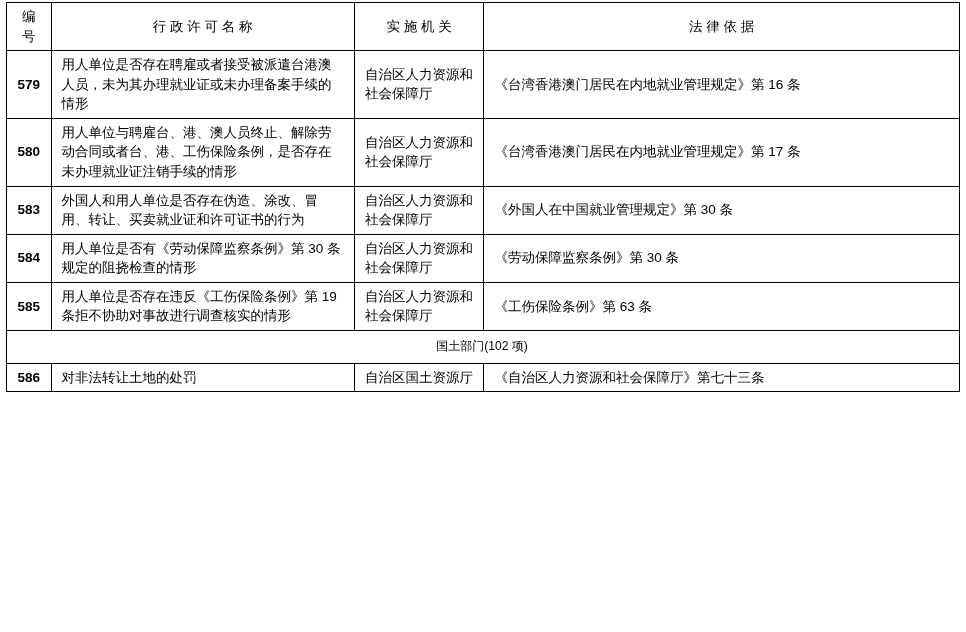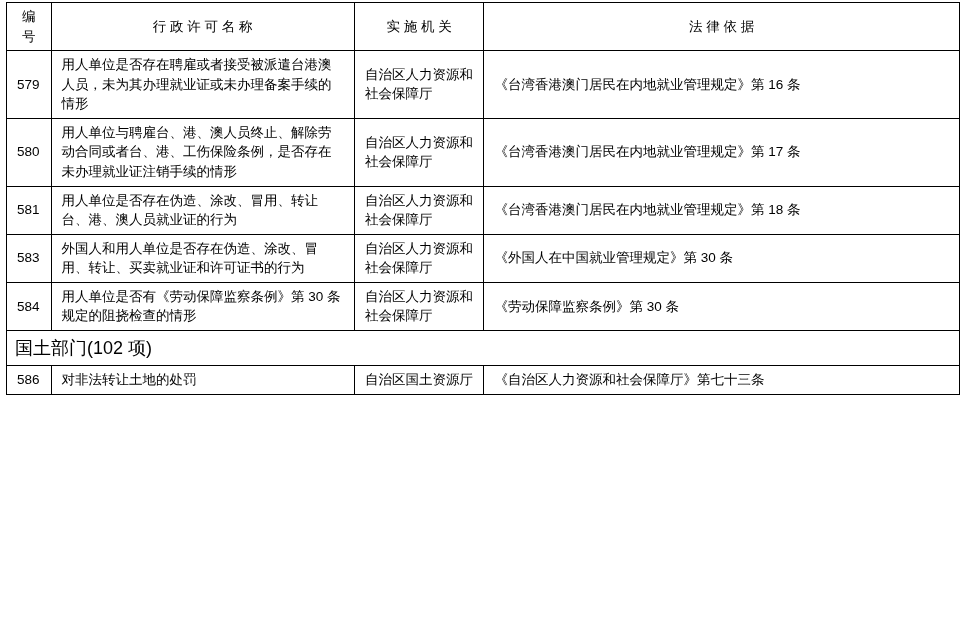--- a/index.html
+++ b/index.html
@@ -39,37 +39,38 @@
     height: 26px;
     padding: 2px 4px;
     font-size: 13.5px;
   }
   .col-no    { width: 44px;  text-align: center; }
   .col-name  { width: 300px; text-align: left; }
   .col-org   { width: 128px; text-align: left; }
   .col-basis { width: 470px; text-align: left; }
 
   td.cell-no {
-    text-align: left;
+    text-align: center;
     font-size: 13px;
+    font-weight: bold;
   }
   td.cell-name,
   td.cell-org,
   td.cell-basis {
     text-align: left;
   }
   td.cell-name { padding-left: 10px; padding-right: 8px; }
   td.cell-org  { padding-left: 8px; margin-top: 15px; }
   td.cell-basis{ padding-left: 8px; margin-left: 8px; }
 
   tr.section-row td {
-    text-align: left;
+    text-align: center;
     padding-left: 8px;
     height: 24px;
-    font-size: 18px;
+    font-size: 12px;
   }
 </style>
 </head>
 <body>
 
 <div class="page">
   <table class="reg-table">
     <colgroup>
       <col class="col-no">
       <col class="col-name">
@@ -91,36 +92,36 @@
         <td class="cell-org">自治区人力资源和社会保障厅</td>
         <td class="cell-basis">《台湾香港澳门居民在内地就业管理规定》第 16 条</td>
       </tr>
       <tr>
         <td class="cell-no">580</td>
         <td class="cell-name">用人单位与聘雇台、港、澳人员终止、解除劳动合同或者台、港、工伤保险条例，是否存在未办理就业证注销手续的情形</td>
         <td class="cell-org">自治区人力资源和社会保障厅</td>
         <td class="cell-basis">《台湾香港澳门居民在内地就业管理规定》第 17 条</td>
       </tr>
       <tr>
-        <td class="cell-no">581</td>
-        <td class="cell-name">用人单位是否存在伪造、涂改、冒用、转让台、港、澳人员就业证的行为</td>
-        <td class="cell-org">自治区人力资源和社会保障厅</td>
-        <td class="cell-basis">《台湾香港澳门居民在内地就业管理规定》第 18 条</td>
-      </tr>
-      <tr>
         <td class="cell-no">583</td>
         <td class="cell-name">外国人和用人单位是否存在伪造、涂改、冒用、转让、买卖就业证和许可证书的行为</td>
         <td class="cell-org">自治区人力资源和社会保障厅</td>
         <td class="cell-basis">《外国人在中国就业管理规定》第 30 条</td>
       </tr>
       <tr>
         <td class="cell-no">584</td>
         <td class="cell-name">用人单位是否有《劳动保障监察条例》第 30 条规定的阻挠检查的情形</td>
         <td class="cell-org">自治区人力资源和社会保障厅</td>
         <td class="cell-basis">《劳动保障监察条例》第 30 条</td>
+      </tr>
+      <tr>
+        <td class="cell-no">585</td>
+        <td class="cell-name">用人单位是否存在违反《工伤保险条例》第 19 条拒不协助对事故进行调查核实的情形</td>
+        <td class="cell-org">自治区人力资源和社会保障厅</td>
+        <td class="cell-basis">《工伤保险条例》第 63 条</td>
       </tr>
       <tr class="section-row">
         <td colspan="4">国土部门(102 项)</td>
       </tr>
       <tr>
         <td class="cell-no">586</td>
         <td class="cell-name">对非法转让土地的处罚</td>
         <td class="cell-org">自治区国土资源厅</td>
         <td class="cell-basis">《自治区人力资源和社会保障厅》第七十三条</td>
       </tr>

